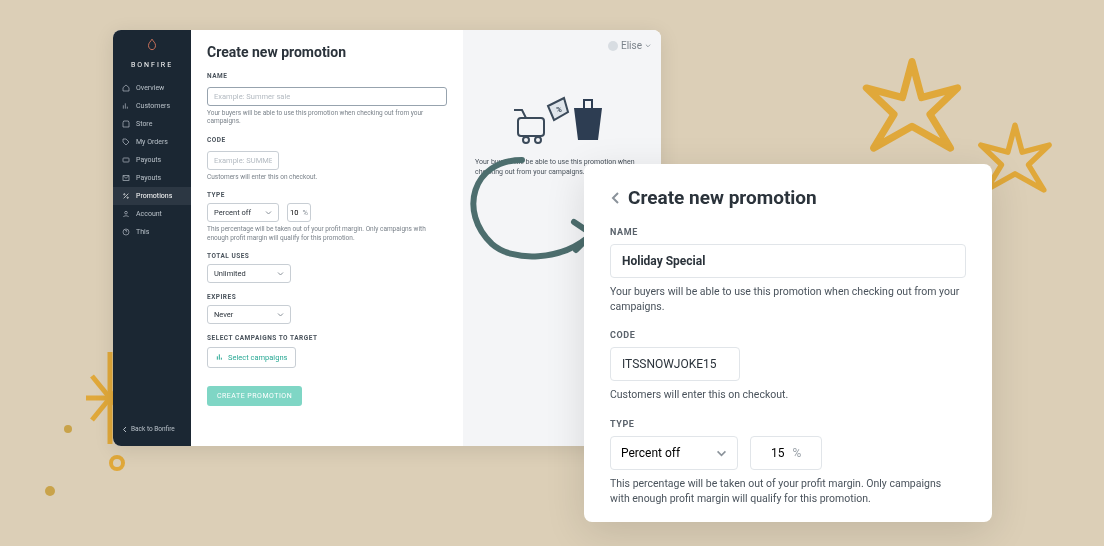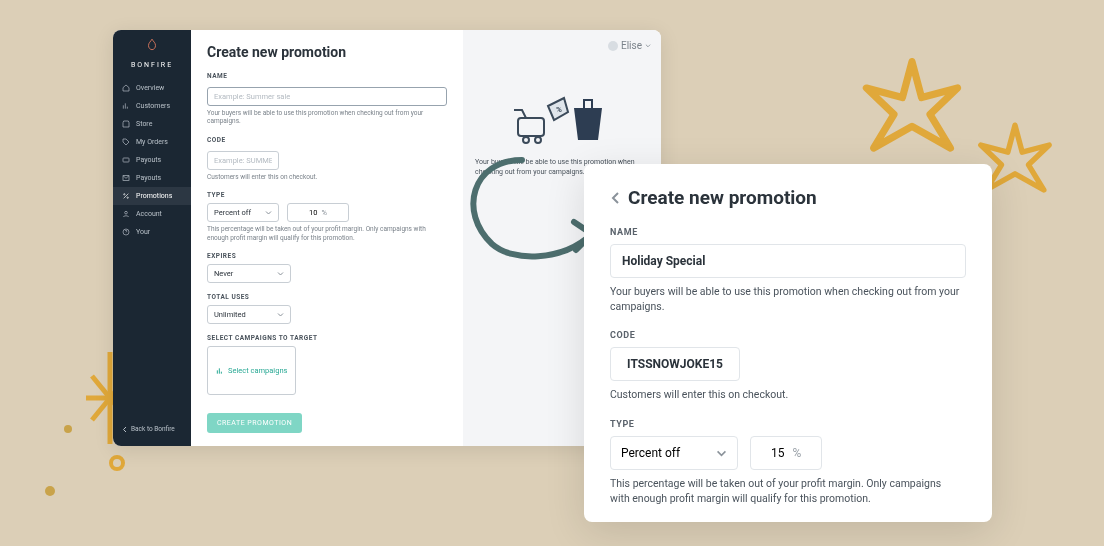--- a/index.html
+++ b/index.html
@@ -104,30 +104,30 @@
     background: #fff;
     display: flex; align-items: center; justify-content: space-between;
     gap: 10px;
     min-width: 72px;
     cursor: pointer;
   }
   .chev { width: 7px; height: 7px; }
   .num-box {
     border: 1px solid #c8ced4;
     border-radius: 3px;
-    padding: 4px 21px;
+    padding: 4px 2px;
     font-size: 7.5px;
     display: flex; gap: 4px;
     background: #fff;
   }
   .num-box .unit { color: #8a929a; }
   .outline-btn {
     border: 1px solid #c8ced4;
     border-radius: 3px;
-    padding: 19px 8px;
+    padding: 5px 8px;
     font-size: 7.5px;
     color: #2aa995;
     background: #fff;
     display: inline-flex; gap: 4px; align-items: center;
     cursor: pointer;
   }
   .primary-btn {
     background: #7fd6c5;
     color: #fff;
     border: none;
@@ -280,21 +280,21 @@
             <circle cx="12" cy="8" r="4"></circle>
             <path d="M4 21 C4 16 20 16 20 21"></path>
           </svg>
           <span>Account</span>
         </div>
       <div class="nav-item">
           <svg viewBox="0 0 24 24">
             <circle cx="12" cy="12" r="9"></circle>
             <path d="M9 9 C9 6 15 6 15 9 C15 11 12 11 12 13"></path>
           </svg>
-          <span>Your</span>
+          <span>This</span>
         </div>
     </div>
     <div class="back-link">
       <svg width="5" height="7" viewBox="0 0 10 14">
           <path d="M8 2 L3 7 L8 12" fill="none" stroke="currentColor" stroke-width="2"></path>
         </svg>
       <span>Back to Bonfire</span>
     </div>
   </div>
 
@@ -325,33 +325,33 @@
           </div>
           <div class="num-box">
             <span>10</span>
             <span class="unit">%</span>
           </div>
         </div>
         <div class="hint" style="max-width:230px">This percentage will be taken out of your profit margin. Only campaigns with enough profit margin will qualify for this promotion.</div>
       </div>
 
       <div class="field-group">
+        <div class="field-label">TOTAL USES</div>
+        <div class="select" style="width:84px">
+          <span>Unlimited</span>
+          <svg class="chev" viewBox="0 0 14 10">
+              <path d="M2 3 L7 8 L12 3" fill="none" stroke="#8a929a" stroke-width="2"></path>
+            </svg>
+        </div>
+      </div>
+
+      <div class="field-group">
         <div class="field-label">EXPIRES</div>
         <div class="select" style="width:84px">
           <span>Never</span>
-          <svg class="chev" viewBox="0 0 14 10">
-              <path d="M2 3 L7 8 L12 3" fill="none" stroke="#8a929a" stroke-width="2"></path>
-            </svg>
-        </div>
-      </div>
-
-      <div class="field-group">
-        <div class="field-label">TOTAL USES</div>
-        <div class="select" style="width:84px">
-          <span>Unlimited</span>
           <svg class="chev" viewBox="0 0 14 10">
               <path d="M2 3 L7 8 L12 3" fill="none" stroke="#8a929a" stroke-width="2"></path>
             </svg>
         </div>
       </div>
 
       <div class="field-group">
         <div class="field-label">SELECT CAMPAIGNS TO TARGET</div>
         <div class="outline-btn">
           <svg width="8" height="8" viewBox="0 0 24 24">
@@ -403,21 +403,21 @@
   </div>
 
   <div class="d-group">
     <div class="d-label">NAME</div>
     <input class="d-input" style="font-weight: 700;" value="Holiday Special">
     <div class="d-hint">Your buyers will be able to use this promotion when checking out from your campaigns.</div>
   </div>
 
   <div class="d-group">
     <div class="d-label">CODE</div>
-    <input class="d-input short" style="font-weight: 700; text-align: center;" value="ITSSNOWJOKE15">
+    <input class="d-input short" style="font-weight: 400;" value="ITSSNOWJOKE15">
     <div class="d-hint">Customers will enter this on checkout.</div>
   </div>
 
   <div class="d-group">
     <div class="d-label">TYPE</div>
     <div class="d-row">
       <div class="d-select">
         <span>Percent off</span>
         <svg width="11" height="8" viewBox="0 0 14 10">
             <path d="M2 3 L7 8 L12 3" fill="none" stroke="#8a929a" stroke-width="2"></path>

